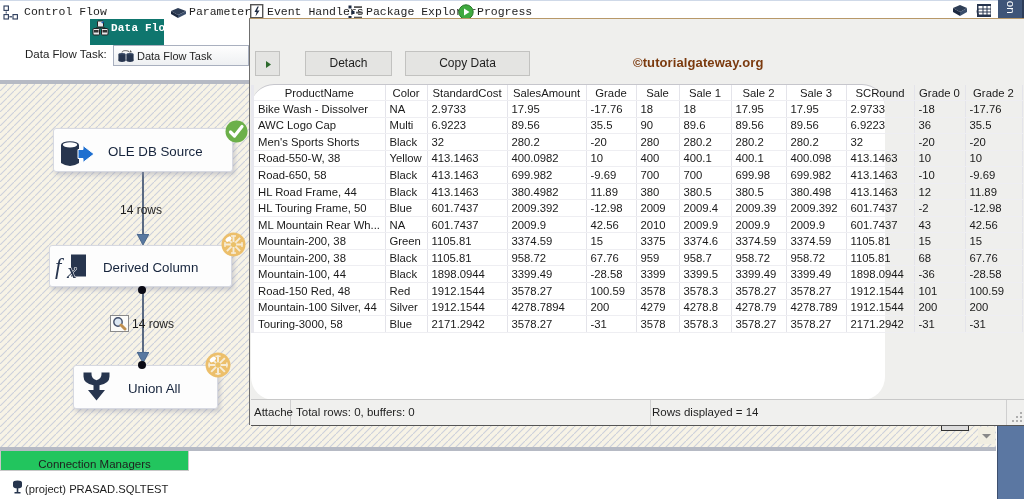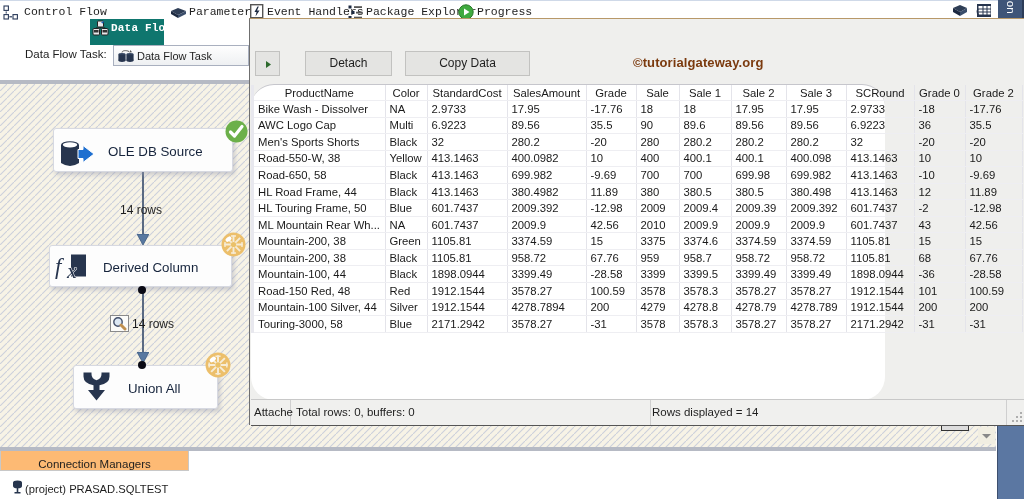--- a/index.html
+++ b/index.html
@@ -23,21 +23,21 @@
   #canvas{left:0;top:84px;width:996px;height:363px;background:#f7f3e6;}
   .node{position:absolute;background:#fdfdfd;border:1px solid #d7d9e1;border-radius:3px;
         box-shadow:2px 3px 4px rgba(150,155,175,0.45);box-sizing:border-box;}
   .nodetxt{position:absolute;font-size:13.3px;color:#16243c;white-space:nowrap;}
   .rows-label{position:absolute;font-size:12px;color:#1e1e1e;}
   .vline{position:absolute;width:2px;background:#5a6a82;}
   
   #grayband2{left:0;top:447px;width:996px;height:4px;background:#b6bac4;}
   #bottompanel{left:0;top:451px;width:996px;height:48px;background:#fff;}
   #cmtab{position:absolute;left:0;top:0;width:189px;height:20px;border:1px solid #c8c8c8;
-         border-top:none;box-sizing:border-box;background:#fdba74;text-align:center;}
+         border-top:none;box-sizing:border-box;background:#22c55e;text-align:center;}
   #cmtab span{font-size:11.5px;color:#1e1e1e;line-height:27px;}
   #project{position:absolute;left:25px;top:32px;font-size:11.2px;color:#1e1e1e;}
   #bluepanel{left:997px;top:425px;width:27px;height:74px;background:#5b77a2;border-left:1px solid #3d4f6e;}
   
   #verttab{left:998px;top:0;width:24px;height:18px;background:#3f5578;overflow:hidden;border-right:2px solid #2c3c58;}
   #verttab span{position:absolute;left:19px;top:-5px;color:#fff;font-size:11.5px;
      transform:rotate(90deg);transform-origin:0 0;white-space:nowrap;display:block;}
   
   #dialog{left:249px;top:18px;width:775px;height:407px;background:#efefed;
           border-left:1px solid #6f6f6f;border-top:1px solid #b89868;box-sizing:border-box;}

